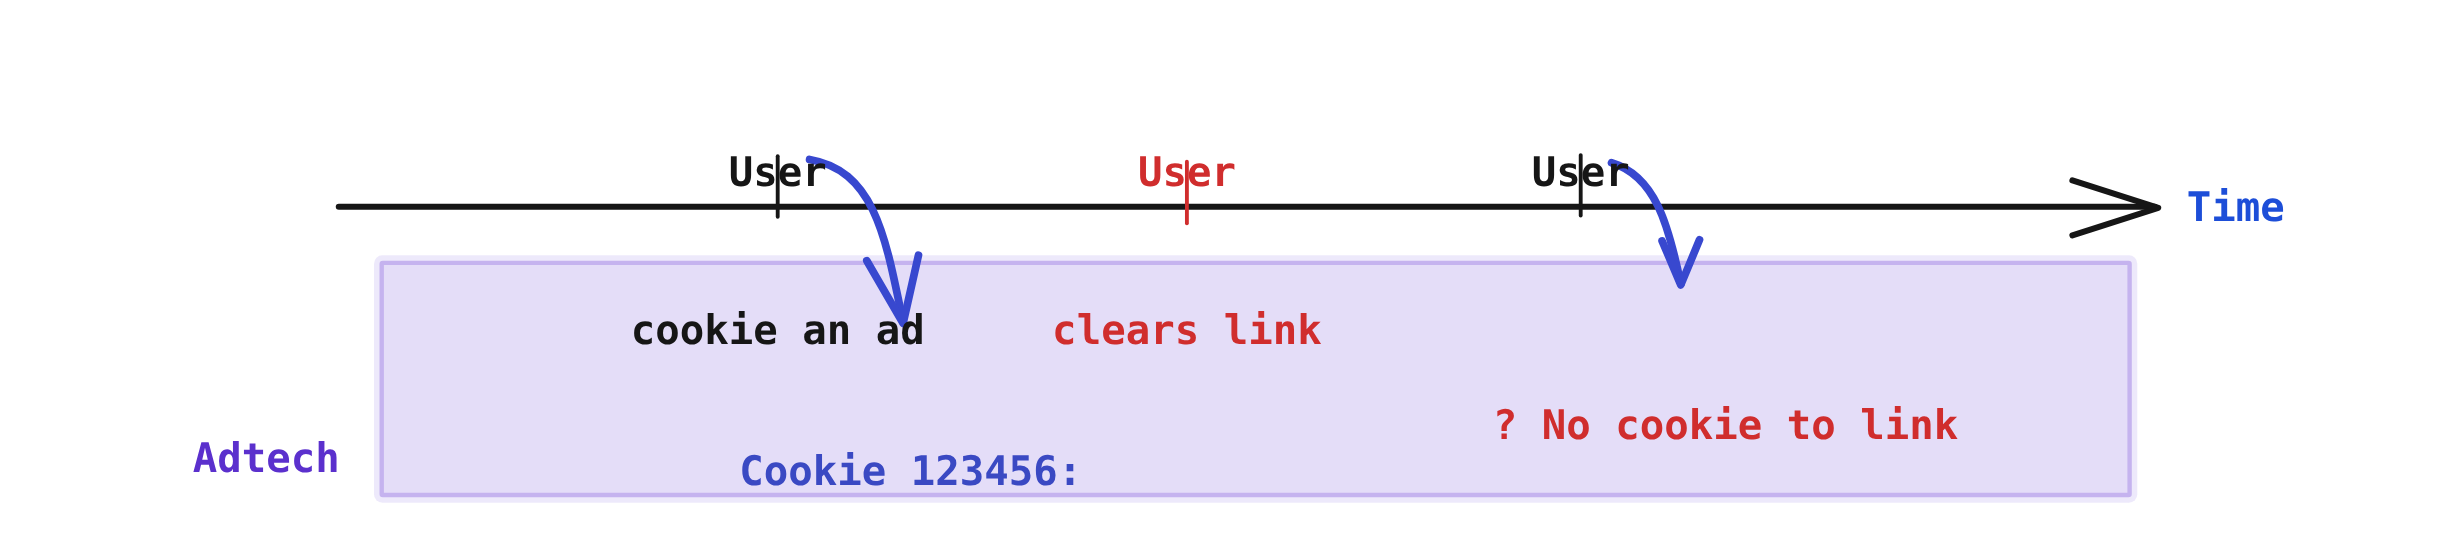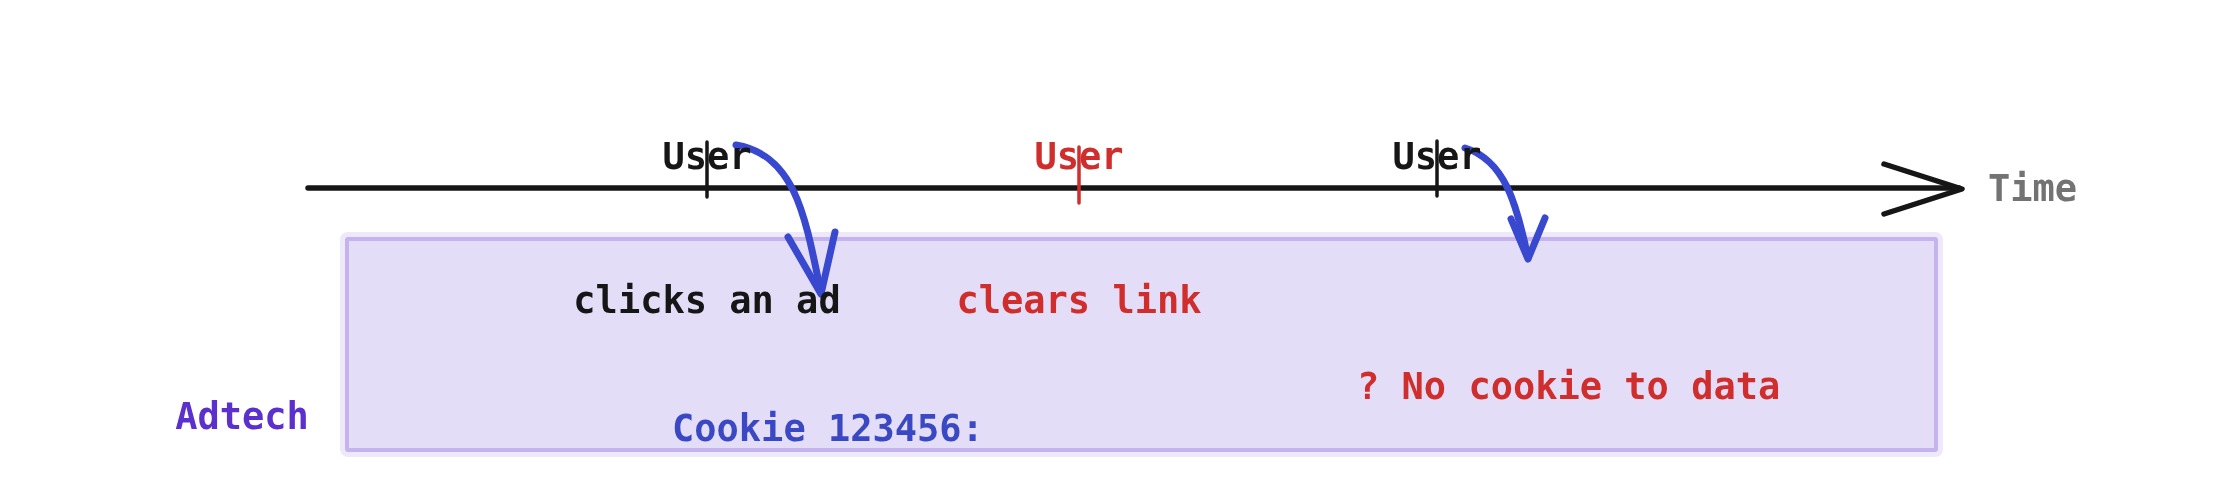--- a/index.html
+++ b/index.html
@@ -29,21 +29,21 @@
     z-index: 1;
   }
 
   
   .txt { z-index: 3; font-size: 37px; line-height: 48px; white-space: pre; }
   .event-label { top: 37px; text-align: center; transform: translateX(-50%); }
   .event-label .line { display: block; }
   .ev-black { color: #161616; }
   .ev-red   { color: #d02d2d; }
 
-  .time-label { left: 1953px; top: 165px; color: #737373; }
+  .time-label { left: 1953px; top: 165px; color: #1d4ed8; }
 
   .adtech-label {
     left: 207px; top: 297px;
     color: #5b30cd;
     text-align: center;
     transform: translateX(-50%);
   }
   .adtech-label .line { display: block; }
 
   .cookie-note { left: 637px; top: 309px; color: #3a49c3; }
@@ -74,21 +74,21 @@
     </g>
 
     <g stroke="#3848cf" stroke-width="7" stroke-linecap="round" stroke-linejoin="round" fill="none">
       <path d="M 1430 148 C 1470 160 1482 205 1493 258"></path>
       <path d="M 1476 219 L 1493 259 L 1510 218"></path>
     </g>
   </svg>
 
   <div class="abs txt event-label ev-black" style="left:672px;">
     <span class="line">User</span>
-    <span class="line">clicks an ad</span>
+    <span class="line">cookie an ad</span>
   </div>
 
   <div class="abs txt event-label ev-red" style="left:1044px;">
     <span class="line">User</span>
     <span class="line">clears link</span>
   </div>
 
   <div class="abs txt event-label ev-black" style="left:1402px;">
     <span class="line">User</span>
   </div>
@@ -99,19 +99,19 @@
     <span class="line">Adtech</span>
     
   </div>
 
   <div class="abs txt cookie-note">
     <span class="line">Cookie 123456:</span>
     
   </div>
 
   <div class="abs txt warning-note">
-    <span class="line">? No cookie to data</span>
+    <span class="line">? No cookie to link</span>
     
     
     
   </div>
 
 </div>
 
 </body></html>

